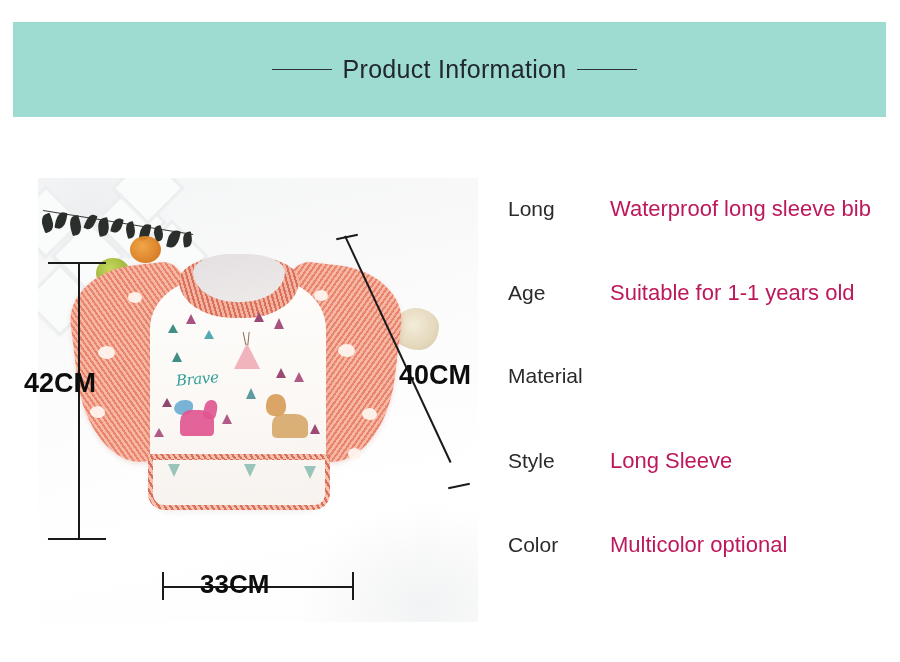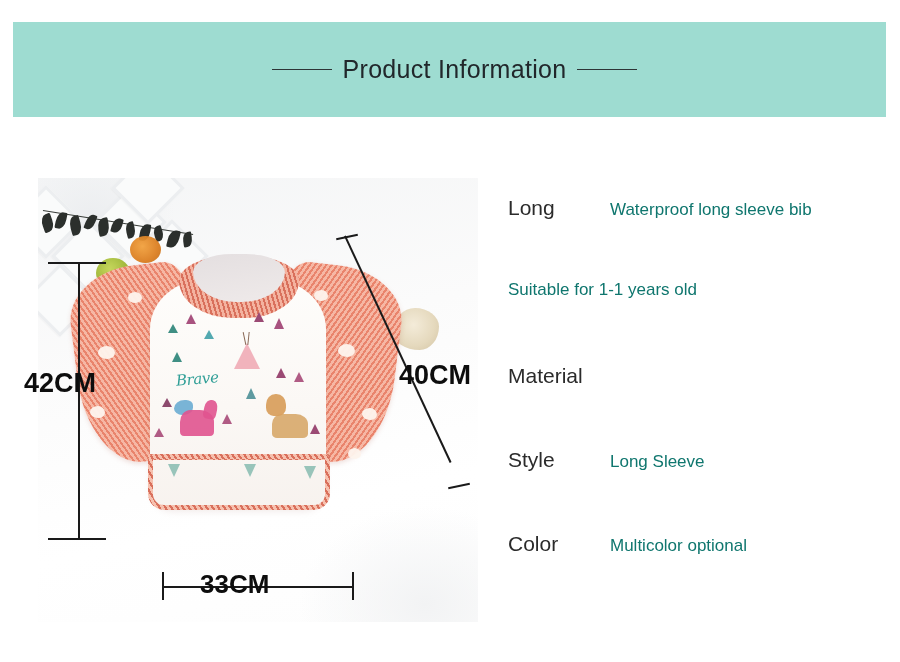--- a/index.html
+++ b/index.html
@@ -323,22 +323,22 @@
     height: 84px;
   }
   .spec-label {
     width: 102px;
     flex: none;
     font-size: 21px;
     color: #2b2b2b;
     font-weight: 400;
   }
   .spec-value {
-    font-size: 17px;
-    color: #0f766e;
+    font-size: 22px;
+    color: #be185d;
     font-weight: 400;
   }
 </style>
 </head>
 <body>
 
 <div id="header-banner">
   <div id="header-title-wrap">
     <span class="title-rule"></span>
     <span id="header-title">Product Information</span>
@@ -438,20 +438,21 @@
 <div class="m-cap-v" style="left:162px;top:572px;height:28px;"></div>
 <div class="m-cap-v" style="left:352px;top:572px;height:28px;"></div>
 <div class="m-label" id="label-33">33CM</div>
 
 <div id="spec-list">
   <div class="spec-row">
     <span class="spec-label">Long</span>
     <span class="spec-value">Waterproof long sleeve bib</span>
   </div>
   <div class="spec-row">
+    <span class="spec-label">Age</span>
     <span class="spec-value">Suitable for 1-1 years old</span>
   </div>
   <div class="spec-row">
     <span class="spec-label">Material</span>
   </div>
   <div class="spec-row">
     <span class="spec-label">Style</span>
     <span class="spec-value">Long Sleeve</span>
   </div>
   <div class="spec-row">

